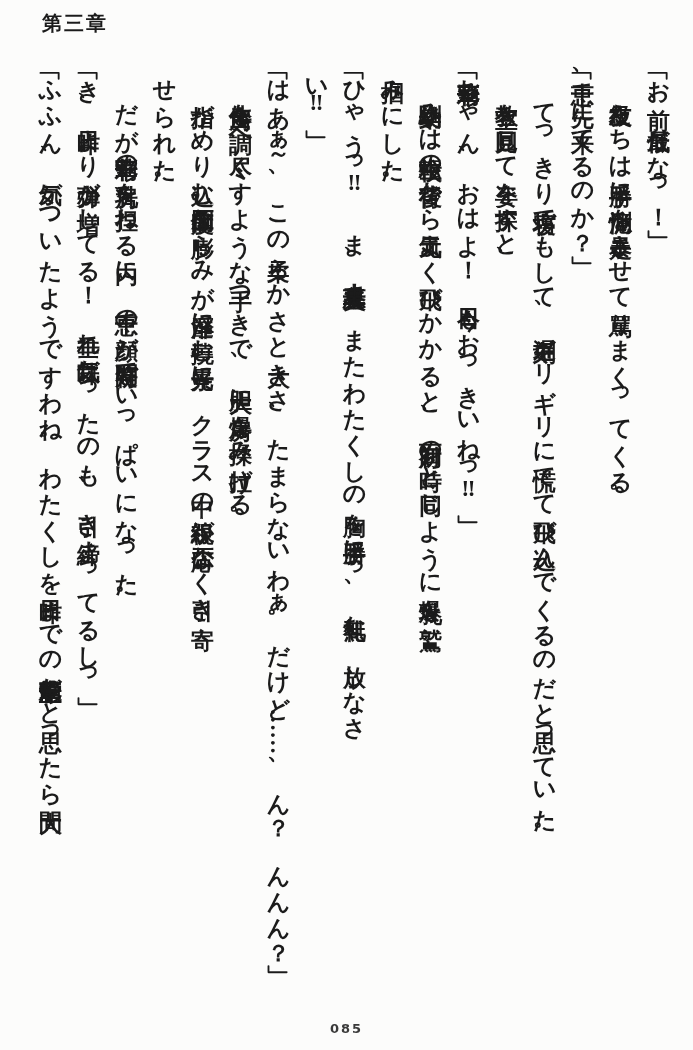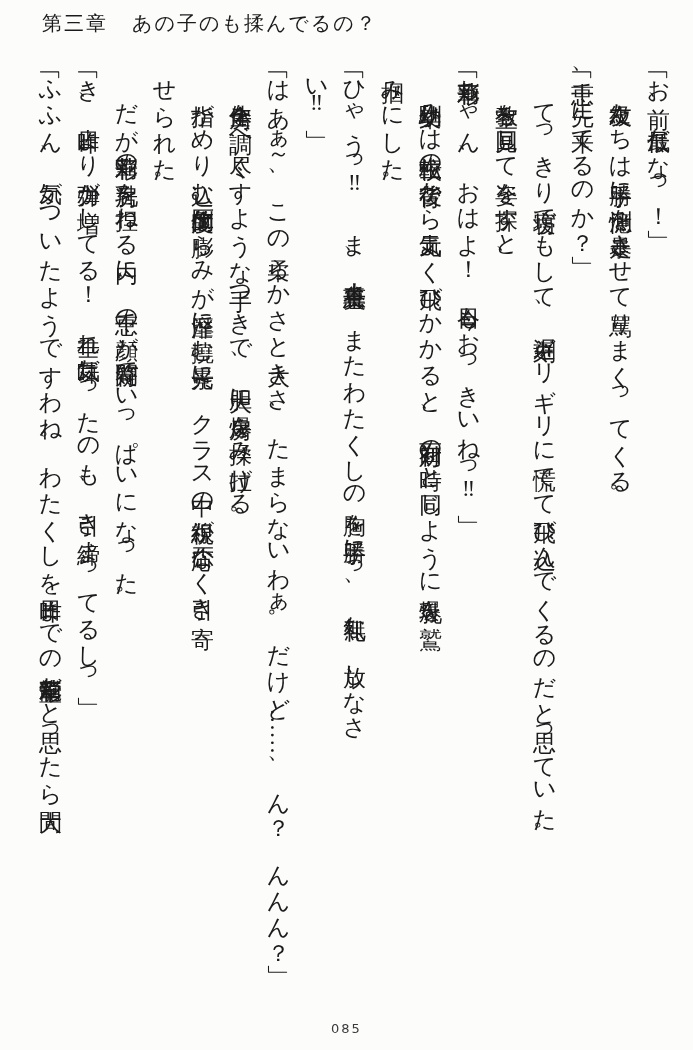--- a/index.html
+++ b/index.html
@@ -9,20 +9,21 @@
   }
   .page {
     position: relative;
     width: 693px;
     height: 1050px;
     margin: 0 auto;
     background: #fcfcfb;
     color: #1b1b1b;
     font-family: "Liberation Serif", "DejaVu Serif", serif;
     overflow: hidden;
+    font-weight: bold;
   }
   .chapter-header {
     position: absolute;
     top: 10px;
     left: 42px;
     font-size: 20px;
     letter-spacing: 2px;
     white-space: nowrap;
     display: flex;
   }
@@ -62,21 +63,20 @@
   }
 </style>
 </head>
 <body>
 
 <div class="page">
 
   <div class="chapter-header">
     <span>第三章</span>
     <span class="chapter-gap"></span>
-    <span>あの子のも揉んでるの？</span>
   </div>
 
   <div class="body-text">
       <div class="line">「お前、最低だなっ！」</div>
       <div class="line indent">級友たちは勝手に憶測を暴走させて罵りまくってくる。</div>
       <div class="line">「千恵、先に来てるのか？」</div>
       <div class="line indent">てっきり寝坊でもして、遅刻ギリギリに慌てて飛び込んでくるのだと思っていた。</div>
       <div class="line indent">教室を見回して姿を探すと、</div>
       <div class="line">「彩莉華ちゃん、おはよ！　今日もおっきいねっ‼」</div>
       <div class="line indent">幼馴染みは転校生の背後から元気よく飛びかかると、初対面の時と同じように爆乳を鷲</div>

